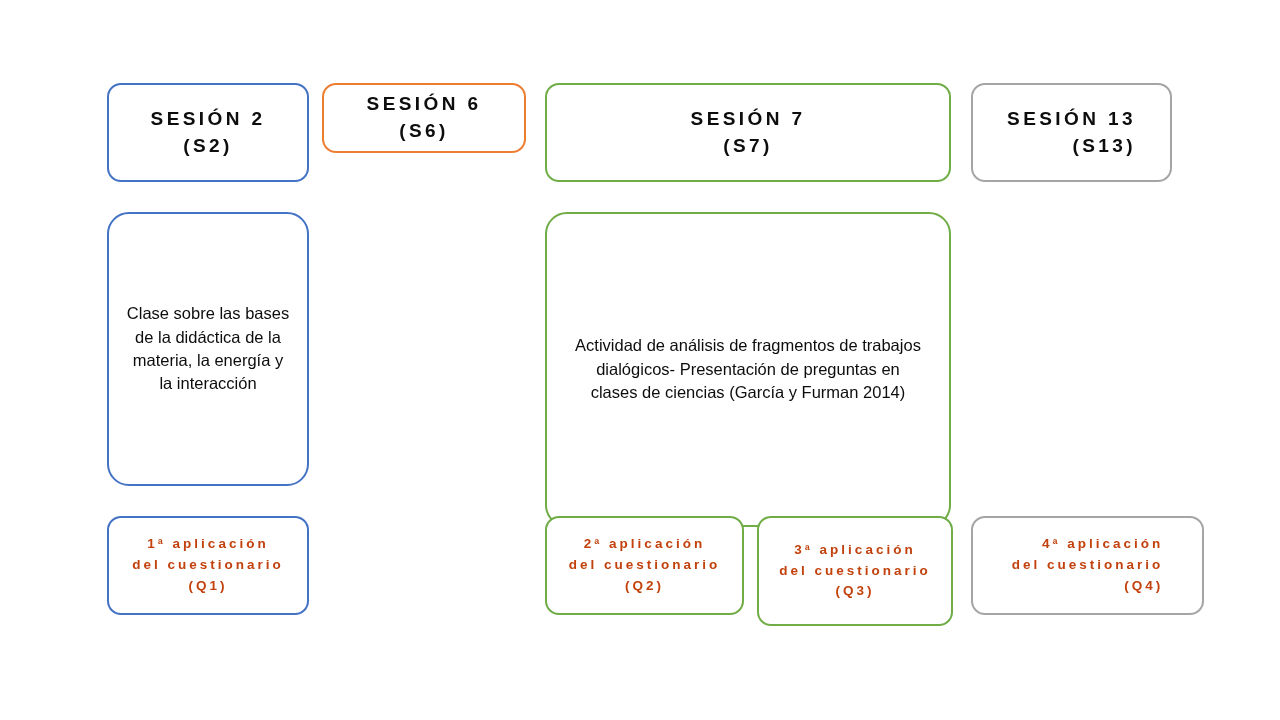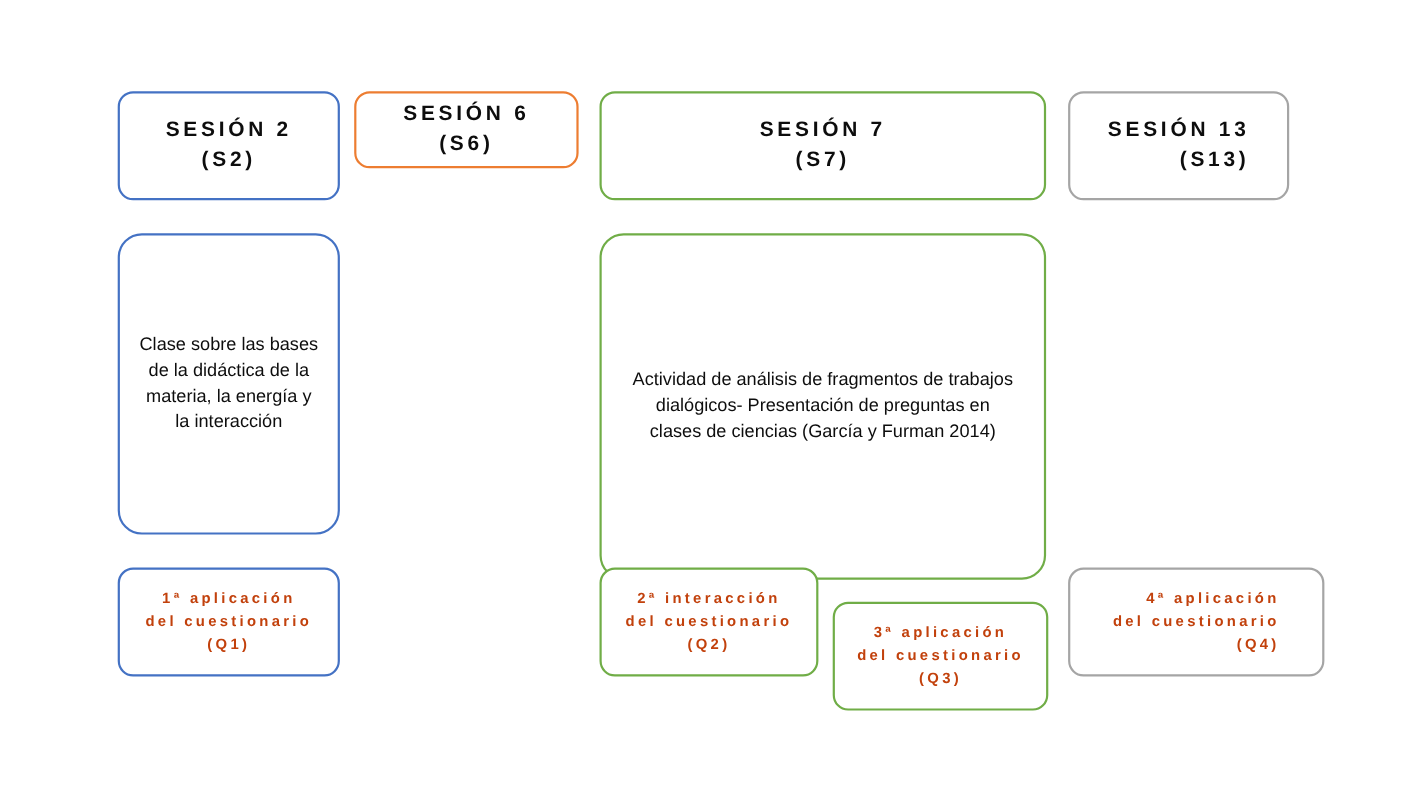--- a/index.html
+++ b/index.html
@@ -100,21 +100,21 @@
   #quest-q1 { left: 107px; top: 516px; width: 202px; height: 99px;  }
 
   
   #hdr-s6   { left: 322px; top: 83px;  width: 204px; height: 70px;  }
   #act-s6   { left: 322px; top: 212px; width: 204px; height: 403px; }
 
   
   #hdr-s7   { left: 545px; top: 83px;  width: 406px; height: 99px;  }
   #act-s7   { left: 545px; top: 212px; width: 406px; height: 315px; }
   #quest-q2 { left: 545px; top: 516px; width: 199px; height: 99px;  }
-  #quest-q3 { left: 757px; top: 516px; width: 196px; height: 99px; margin-top: 31px;  }
+  #quest-q3 { left: 757px; top: 516px; width: 196px; height: 110px;  }
 
   
   #hdr-s13   { left: 971px; top: 83px;  width: 201px; height: 99px;  }
   #act-s13   { left: 971px; top: 212px; width: 201px; height: 274px; }
   #quest-q4  { left: 971px; top: 516px; width: 233px; height: 99px;  }
 </style>
 </head>
 <body>
 
 <div id="canvas">
@@ -151,21 +151,21 @@
   </div>
 
   <div class="box activity-box wide c-green" id="act-s7">
     <span class="activity-text">Actividad de análisis de fragmentos de trabajos
 dialógicos- Presentación de preguntas en
 clases de ciencias (García y Furman 2014)</span>
   </div>
 
   <div class="box quest-box c-green" id="quest-q2">
     <span class="quest-text">
-      <span class="line">2ª interacción</span>
+      <span class="line">2ª aplicación</span>
       <span class="line">del cuestionario</span>
       <span class="line"><span>(</span><span class="code">Q2</span><span>)</span></span>
     </span>
   </div>
 
   <div class="box quest-box c-green" id="quest-q3">
     <span class="quest-text">
       <span class="line">3ª aplicación</span>
       <span class="line">del cuestionario</span>
       <span class="line"><span>(</span><span class="code">Q3</span><span>)</span></span>

